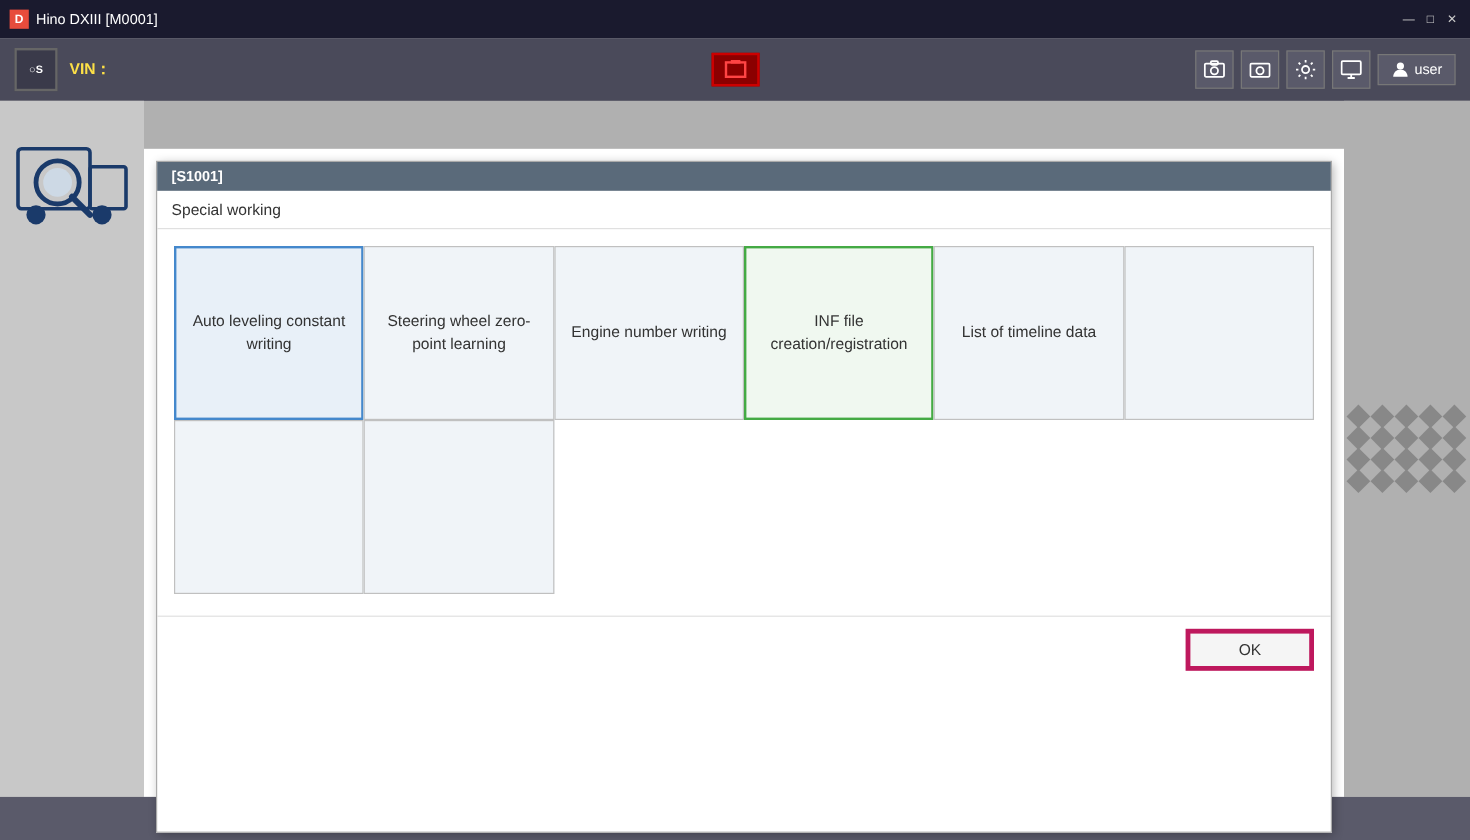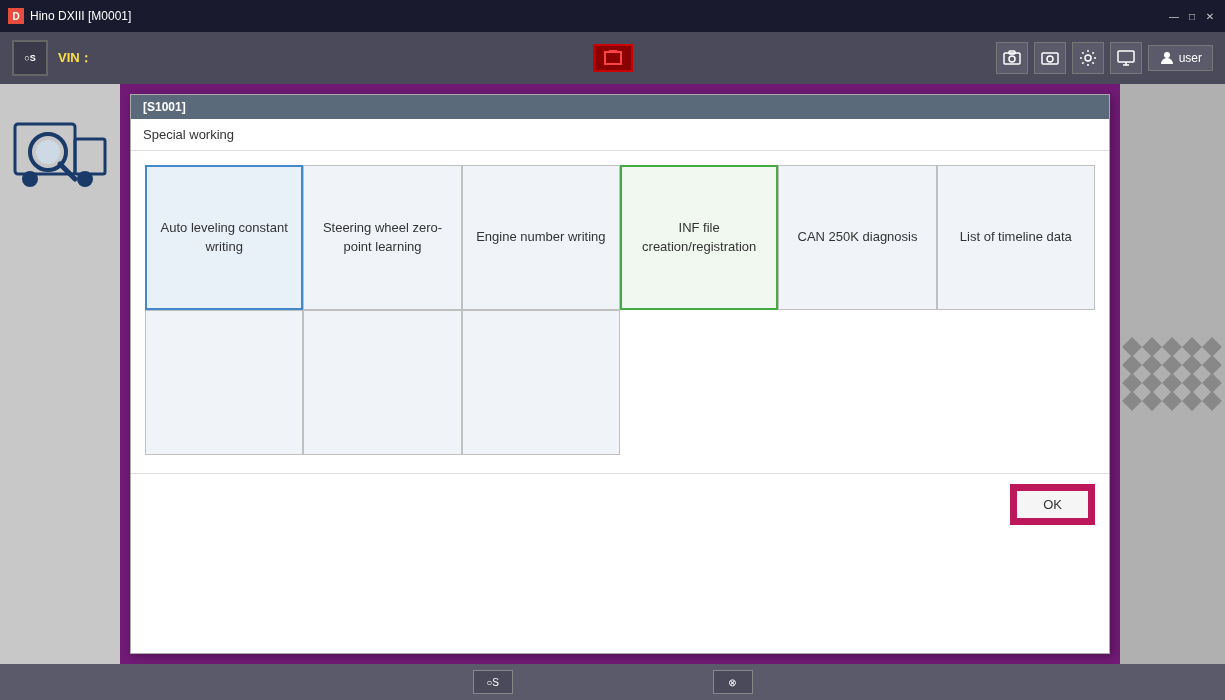--- a/index.html
+++ b/index.html
@@ -149,26 +149,27 @@
       width: 100px;
       height: 100px;
       display: flex;
       align-items: center;
       justify-content: center;
     }
 
     
     .dialog-overlay {
       flex: 1;
-      background: #701a75;
+      background: #ffffff;
       position: relative;
       display: flex;
       align-items: flex-start;
       justify-content: flex-start;
       padding: 10px;
+      margin-top: 40px;
     }
     .dialog {
       background: white;
       border: 1px solid #aaa;
       box-shadow: 2px 2px 8px rgba(0,0,0,0.3);
       width: 980px;
       min-height: 560px;
       position: relative;
     }
     .dialog-header-bar {
@@ -218,22 +219,22 @@
 
     .dialog-footer {
       display: flex;
       justify-content: flex-end;
       padding: 10px 14px;
       border-top: 1px solid #e0e0e0;
       margin-top: 4px;
     }
     .ok-btn {
       background: #f5f5f5;
-      border: 7px solid #be185d;
-      padding: 6px 26px;
+      border: 4px solid #be185d;
+      padding: 6px 40px;
       font-size: 13px;
       cursor: pointer;
       color: #333;
     }
 
     
     .right-pattern {
       width: 120px;
       background: #b0b0b0;
       display: flex;
@@ -382,23 +383,20 @@
         <div class="grid-cell">
           <span>Steering wheel zero-point learning</span>
         </div>
         <div class="grid-cell">
           <span>Engine number writing</span>
         </div>
 
         <div class="grid-cell selected-green">
           <span>INF file creation/registration</span>
         </div>
-        <div class="grid-cell">
-          <span>CAN 250K diagnosis</span>
-        </div>
 
         <div class="grid-cell">
           <span>List of timeline data</span>
         </div>
         <div class="grid-cell empty"></div>
         <div class="grid-cell empty"></div>
         <div class="grid-cell empty"></div>
       </div>
 
       <div class="dialog-footer">

